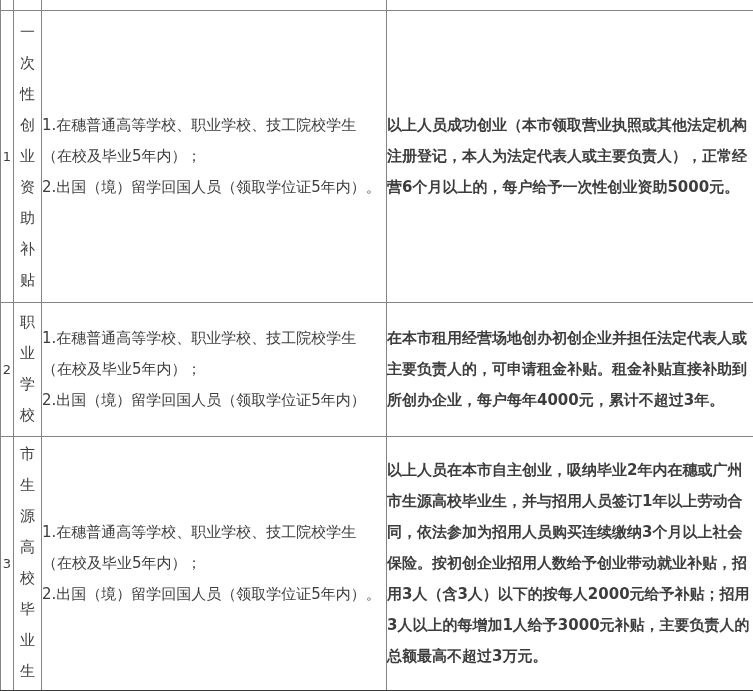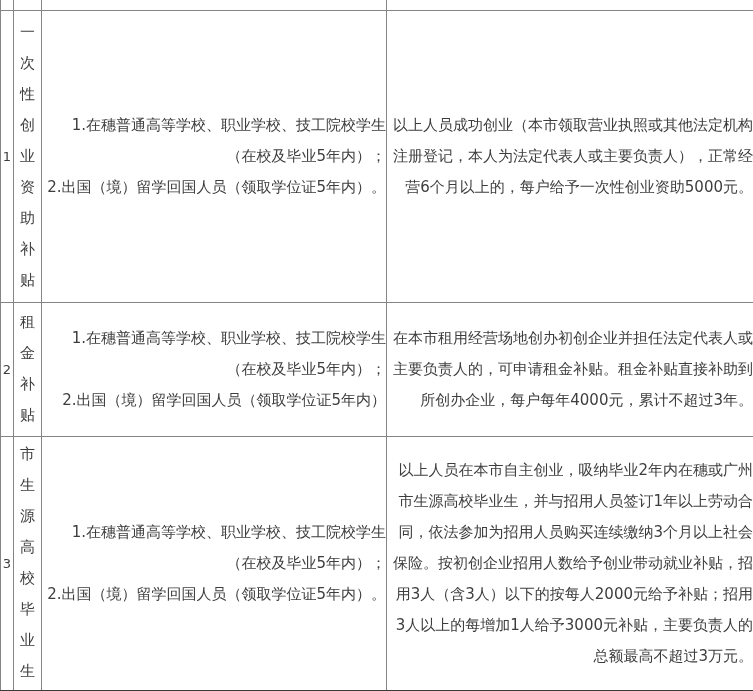--- a/index.html
+++ b/index.html
@@ -18,21 +18,21 @@
     width: 753px;
     color: #3d3d3d;
   }
   table.subsidy td {
     border: 1px solid #848484;
     vertical-align: middle;
     overflow: hidden;
     padding: 0;
   }
   
-  table.subsidy td:last-child { border-right-color: #3a3a3a; }
+  table.subsidy td:last-child { border-right-color: #3a3a3a; font-weight: bold; }
   table.subsidy tr:last-child td { border-bottom-color: #3a3a3a; }
   table.subsidy tr.partial td { border-top: none; }
   tr.row-partial { height: 10px; }
   tr.row-1 { height: 292px; }
   tr.row-2 { height: 134px; }
   tr.row-3 { height: 254px; }
   td.num {
     text-align: center;
     font-size: 13px;
     line-height: 15px;
@@ -45,21 +45,21 @@
     line-height: 31px;
     word-break: break-all;
     letter-spacing: 0;
     text-align: left;
   }
   td.cond, td.desc {
     font-size: 15px;
     line-height: 31px;
     white-space: pre-line;
     padding: 0 3px 0 4px;
-    text-align: right;
+    text-align: left;
   }
 </style>
 </head>
 <body>
 
 <div class="page">
   <table class="subsidy">
     <colgroup>
       <col style="width:13px">
       <col style="width:28px">
@@ -83,21 +83,21 @@
 （在校及毕业5年内）；
 2.出国（境）留学回国人员（领取学位证5年内）。</td>
         <td class="desc">以上人员成功创业（本市领取营业执照或其他法定机构
 注册登记，本人为法定代表人或主要负责人），正常经
 营6个月以上的，每户给予一次性创业资助5000元。</td>
       </tr>
 
       <tr class="row-2">
         <td class="num">2</td>
         <td class="vt">
-          <div class="vtxt">租金补贴</div>
+          <div class="vtxt">职业学校</div>
         </td>
         <td class="cond">1.在穗普通高等学校、职业学校、技工院校学生
 （在校及毕业5年内）；
 2.出国（境）留学回国人员（领取学位证5年内）</td>
         <td class="desc">在本市租用经营场地创办初创企业并担任法定代表人或
 主要负责人的，可申请租金补贴。租金补贴直接补助到
 所创办企业，每户每年4000元，累计不超过3年。</td>
       </tr>
 
       <tr class="row-3">

